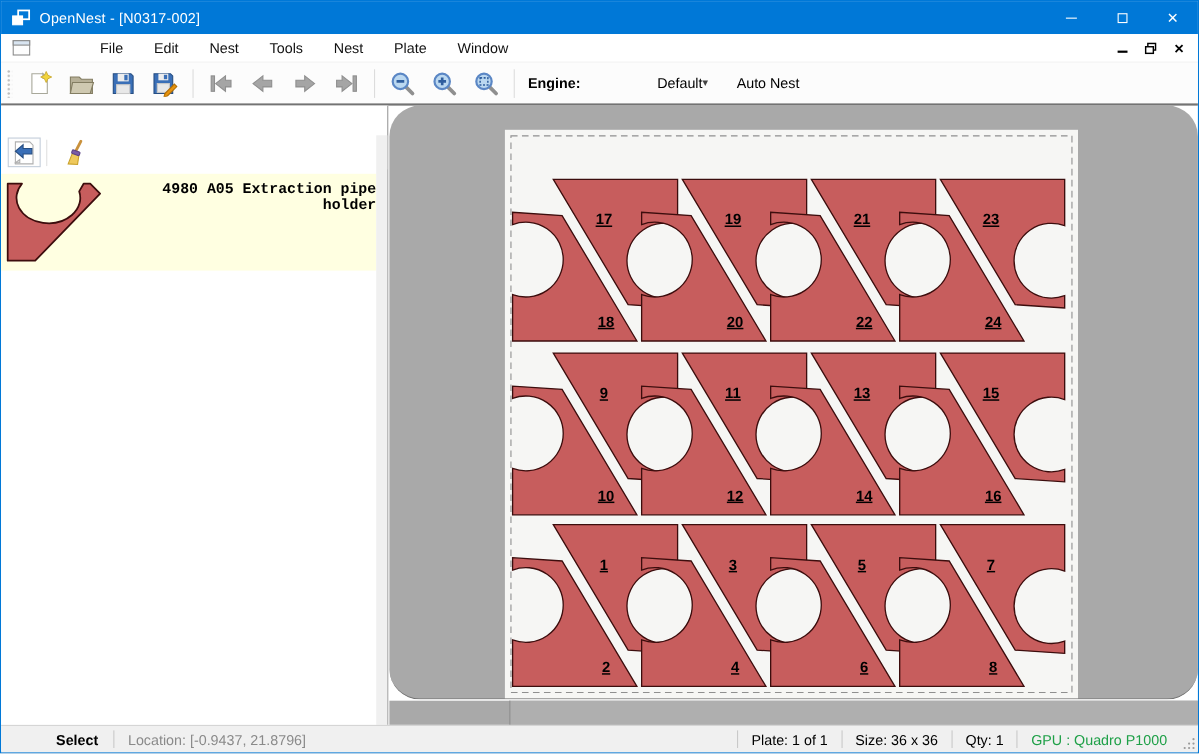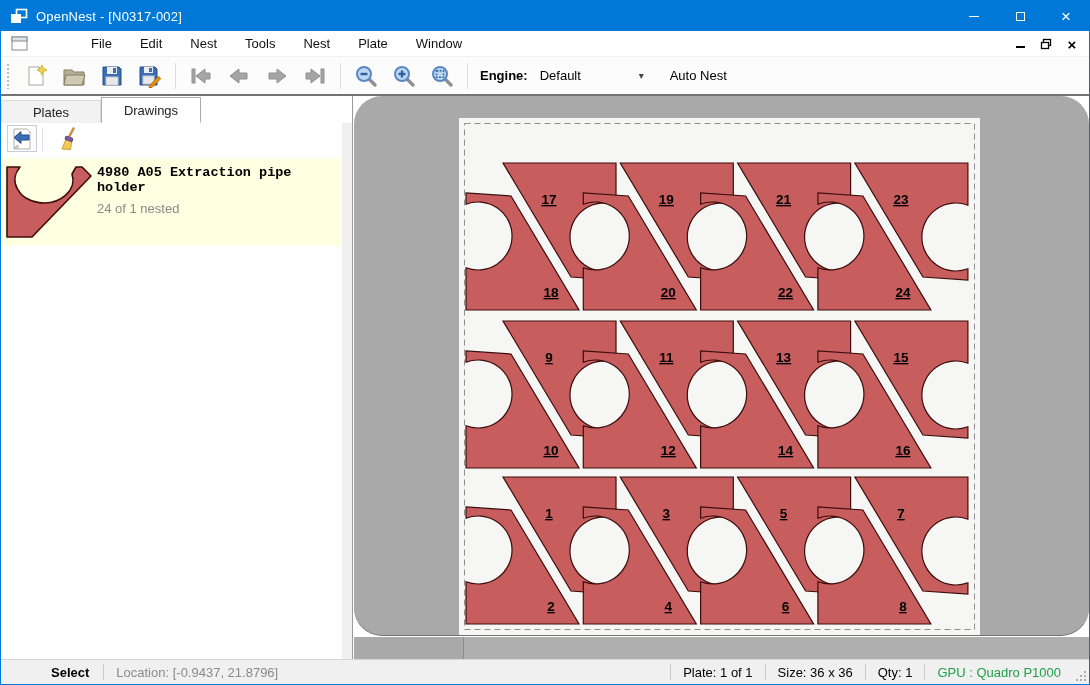--- a/index.html
+++ b/index.html
@@ -1,19 +1,19 @@
 <!DOCTYPE html>
 <html><head>
 <meta charset="utf-8">
 <style>
   * { margin:0; padding:0; box-sizing:border-box; }
   html,body { width:1090px; height:685px; overflow:hidden; background:#fff;
     font-family:"Liberation Sans","DejaVu Sans",sans-serif; }
   #app { position:relative; width:1090px; height:685px; border:1px solid #0078D7;
-    border-bottom-width:2px; background:#fff; }
+    border-bottom-width:2px; background:#fff;text-align:right; }
 
   
   .titlebar { position:absolute; left:0; top:0; width:1088px; height:30px;
     background:#0078D7; display:flex; align-items:center; color:#fff; }
   .app-icon { width:18px; height:18px; margin:0 8px 0 9px; flex:none; }
   .title-text { font-size:13px; letter-spacing:.2px; }
   .caption-btns { position:absolute; right:0; top:0; height:30px; display:flex; }
   .cap-btn { width:46px; height:30px; display:flex; align-items:center; justify-content:center; }
   .glyph-min { width:10px; height:1px; background:#fff; }
   .glyph-max { width:9px; height:9px; border:1px solid #fff; }
@@ -229,24 +229,20 @@
 
     <span class="engine-label">Engine:</span>
     <div class="engine-combo">
       <span class="engine-value">Default</span>
       <span class="combo-arrow">▾</span>
     </div>
     <div class="autonest">Auto Nest</div>
   </div>
 
   <div class="panel">
-    <div class="tabstrip" id="tabstrip">
-        <div class="tab inactive">Plates</div>
-        <div class="tab active">Drawings</div>
-      </div>
 
     <div class="panel-toolbar">
       <div class="pbtn framed">
         <svg width="24" height="24" viewBox="0 0 24 24">
           <path d="M4,2 h13 l3,3 v17 h-16 z" fill="#FFFFFF" stroke="#B0B0B0"></path>
           <path d="M4,21 l4,-3 v3 z" fill="#E4E4E4" stroke="#B0B0B0"></path>
           <path d="M19,8 v5 h-8 v3.4 l-7,-5.9 7,-5.9 v3.4 z" fill="#3A6FB7" stroke="#274E82"></path>
         </svg>
       </div>
       <div class="psep"></div>
@@ -260,21 +256,20 @@
     </div>
 
     <div class="drawing-item" style="background: rgb(255, 255, 225);">
       <div class="thumb-box">
         <svg width="88" height="76" viewBox="0 0 88 76">
           <path id="thumb-shape" d="M2,3 L15,3 A29,23 0 1 0 67,10 L71,3 L77,3 L86,12 L27,73 L2,73 Z" stroke-width="1.6" stroke-linejoin="round" fill="#C75D5D" stroke="#3C0D0D"></path>
         </svg>
       </div>
       <div class="item-texts">
         <div class="item-title">4980 A05 Extraction pipe holder</div>
-        <div class="item-line">24 of 1 nested</div>
       </div>
     </div>
 
     <div class="panel-scroll-track"></div>
   </div>
 
   <div class="canvas" style="background: rgb(169, 169, 169);">
     <svg id="nest-svg" width="735" height="540" viewBox="0 0 735 540">
       <rect id="plate-rect" x="105" y="22" width="521" height="517" fill="#F6F6F4"></rect>
       <rect x="110.5" y="27.5" width="510" height="506" fill="none" stroke="#8F8F8F" stroke-width="1" stroke-dasharray="6 4"></rect>

